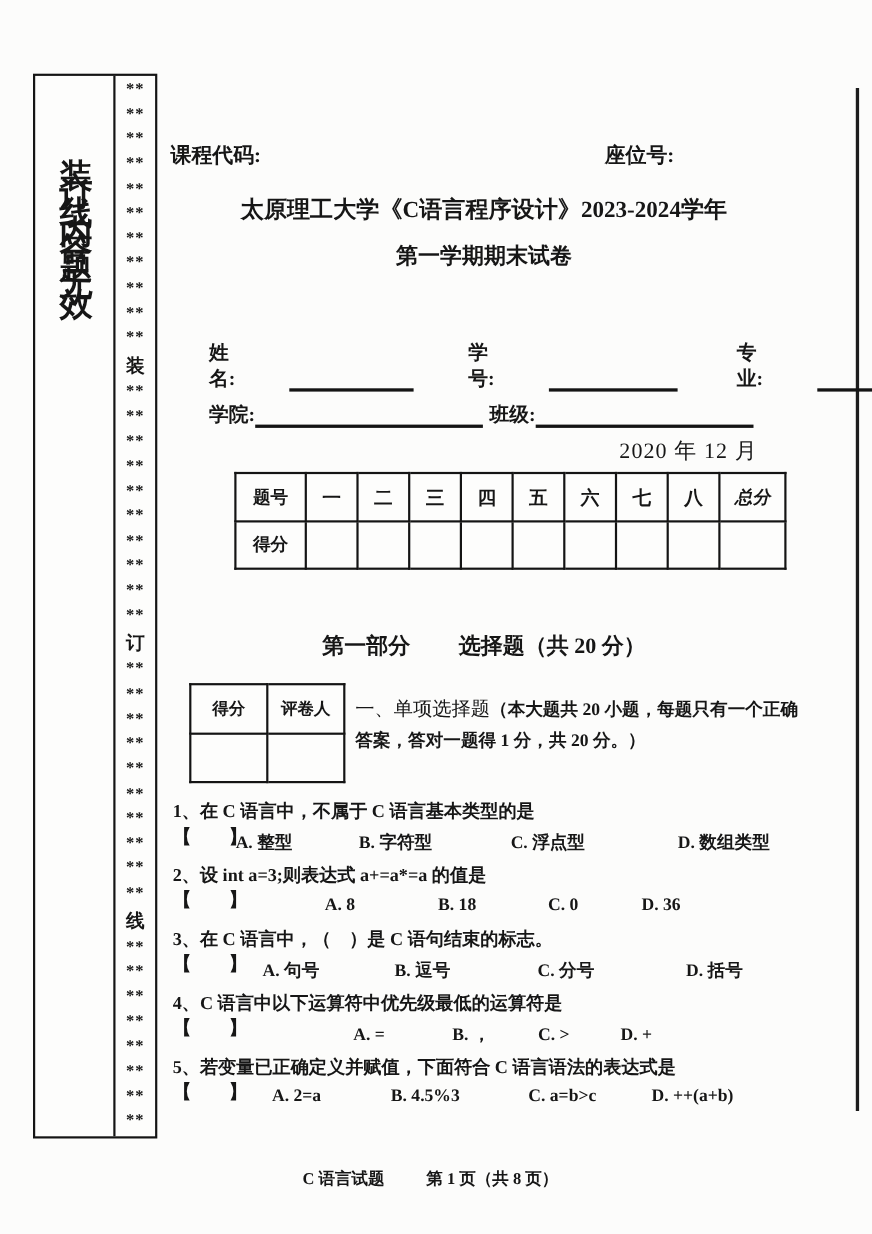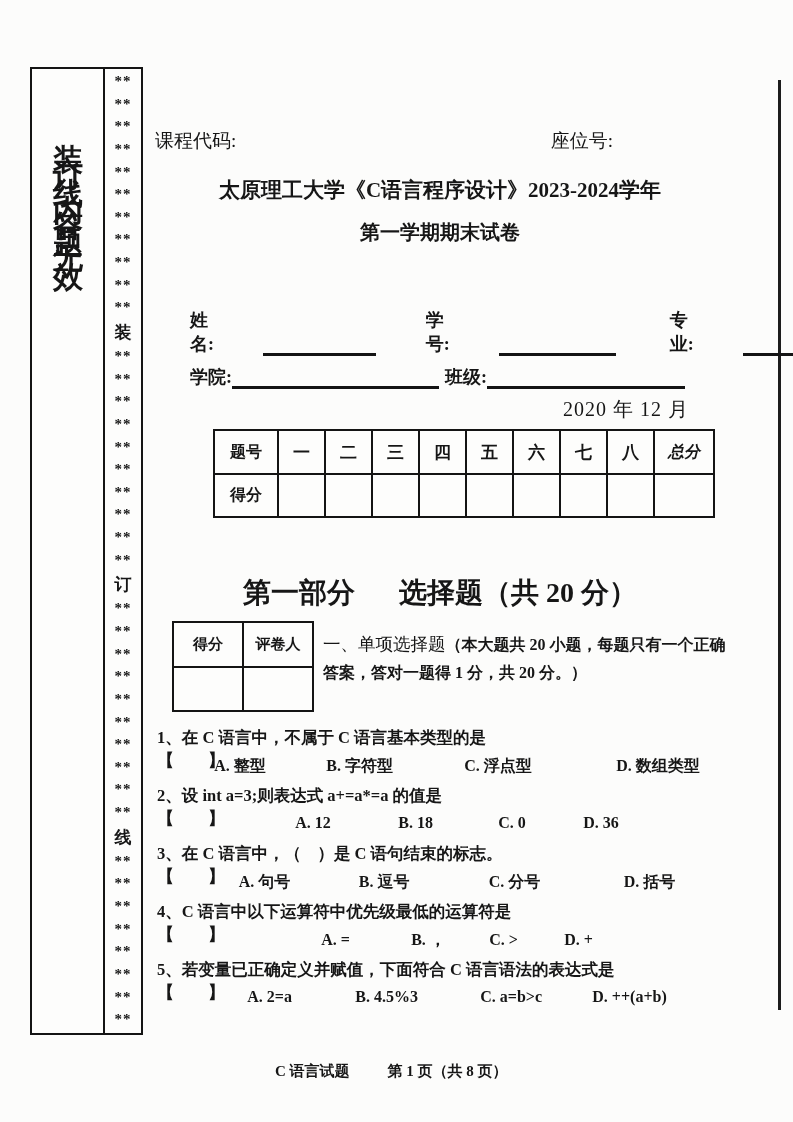--- a/index.html
+++ b/index.html
@@ -33,21 +33,21 @@
   .strip-star { font-size:15px; font-weight:bold; line-height:0.9; letter-spacing:1px; }
   .strip-cjk  { font-size:17px; font-weight:bold; line-height:1; }
 
   
   .fold-line { position:absolute; left:778px; top:80px; width:2.5px; height:930px; background:#1c1c1c; }
 
   
   .header-row {
     position:absolute; left:155px; top:128px; width:458px;
     display:flex; justify-content:space-between;
-    font-size:19px; font-weight:normal;
+    font-size:19px; font-weight:bold;
   }
   .title1 { position:absolute; left:150px; top:176px; width:580px; text-align:center; font-size:21px; font-weight:bold; }
   .title2 { position:absolute; left:150px; top:219px; width:580px; text-align:center; font-size:20px; font-weight:bold; }
 
   
   .fields-row { position:absolute; display:flex; align-items:flex-end; font-size:18px; font-weight:bold; }
   .fields-row-1 { left:190px; top:308px;gap:36px; }
   .fields-row-2 { left:190px; top:364px; }
   .blank { display:inline-block; height:25px; border-bottom:3px solid #141414; }
   .date-line { position:absolute; left:563px; top:396px; font-size:20px; font-weight:normal; letter-spacing:1px; }
@@ -58,21 +58,21 @@
   .score-table { position:absolute; left:213px; top:429px; border:2.5px solid #141414; }
   .score-table td { font-size:17px; }
   .score-table .label-cell { font-size:16px; }
   .score-table tr:nth-child(1) td { height:44px; }
   .score-table tr:nth-child(2) td { height:43px; }
   .col-qnum { width:64px; } .col-n { width:47px; } .col-total { width:60px;font-style:italic; }
 
   .section-title {
     position:absolute; left:150px; top:574px; width:580px;
     display:flex; justify-content:center; gap:44px;
-    font-size:28px; font-weight:bold;
+    font-size:20px; font-weight:bold;
   }
 
   .grader-table { position:absolute; left:172px; top:621px; border:2.5px solid #141414; }
   .grader-table td { width:70px; font-size:15px; }
   .grader-table tr:nth-child(1) td { height:45px; }
   .grader-table tr:nth-child(2) td { height:44px; }
 
   .instruction { position:absolute; left:323px; top:630px; width:410px; font-size:16px; line-height:28px; }
   .instr-lead { font-weight:normal; font-size:17.5px; }
   .instr-detail { font-weight:600; }
@@ -237,21 +237,21 @@
         <span class="opt">D. 数组类型</span>
       </div>
     </div>
 
     <div class="question">
       <div class="q-stem-row">
         <span>2、设 int a=3;则表达式 a+=a*=a 的值是</span>
         <span class="q-bracket">【　　】</span>
       </div>
       <div class="q-options">
-        <span class="opt" style="width:103px">A. 12</span>
+        <span class="opt" style="width:103px">A. 8</span>
         <span class="opt" style="width:100px">B. 18</span>
         <span class="opt" style="width:85px">C. 0</span>
         <span class="opt">D. 36</span>
       </div>
     </div>
 
     <div class="question">
       <div class="q-stem-row">
         <span>3、在 C 语言中，（　）是 C 语句结束的标志。</span>
         <span class="q-bracket">【　　】</span>

